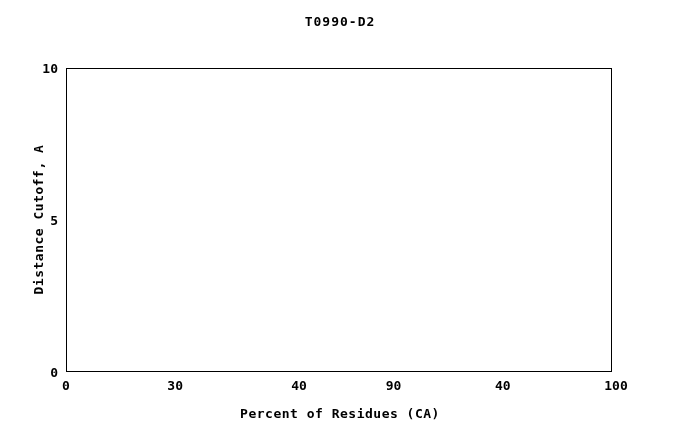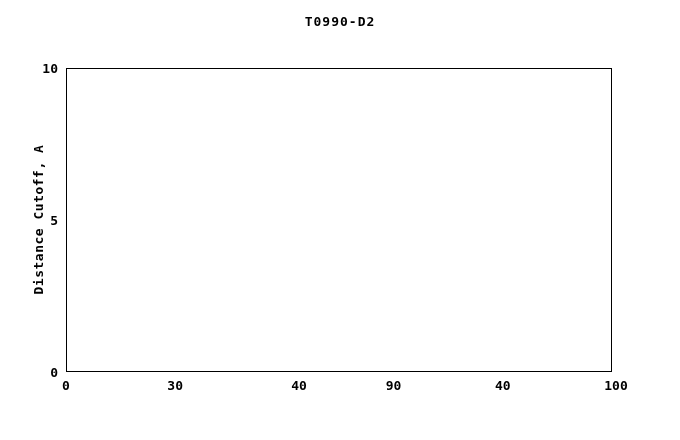--- a/index.html
+++ b/index.html
@@ -67,20 +67,21 @@
 </style>
 </head>
 <body>
 
 <div id="root">
 
   <div class="chart-title">T0990-D2</div>
 
   <div class="ylabel">Distance Cutoff, A</div>
 
+  <div class="xlabel">Percent of Residues (CA)</div>
 
   <div id="ytick-labels">
       <div class="ytick-label" style="top: 372px;">0</div>
       <div class="ytick-label" style="top: 220px;">5</div>
       <div class="ytick-label" style="top: 68px;">10</div>
     </div>
   <div id="xtick-labels">
       <div class="xtick-label" style="left: 66px;">0</div>
       <div class="xtick-label" style="left: 175.2px;">30</div>
       <div class="xtick-label" style="left: 299px; text-align: right;">40</div>

